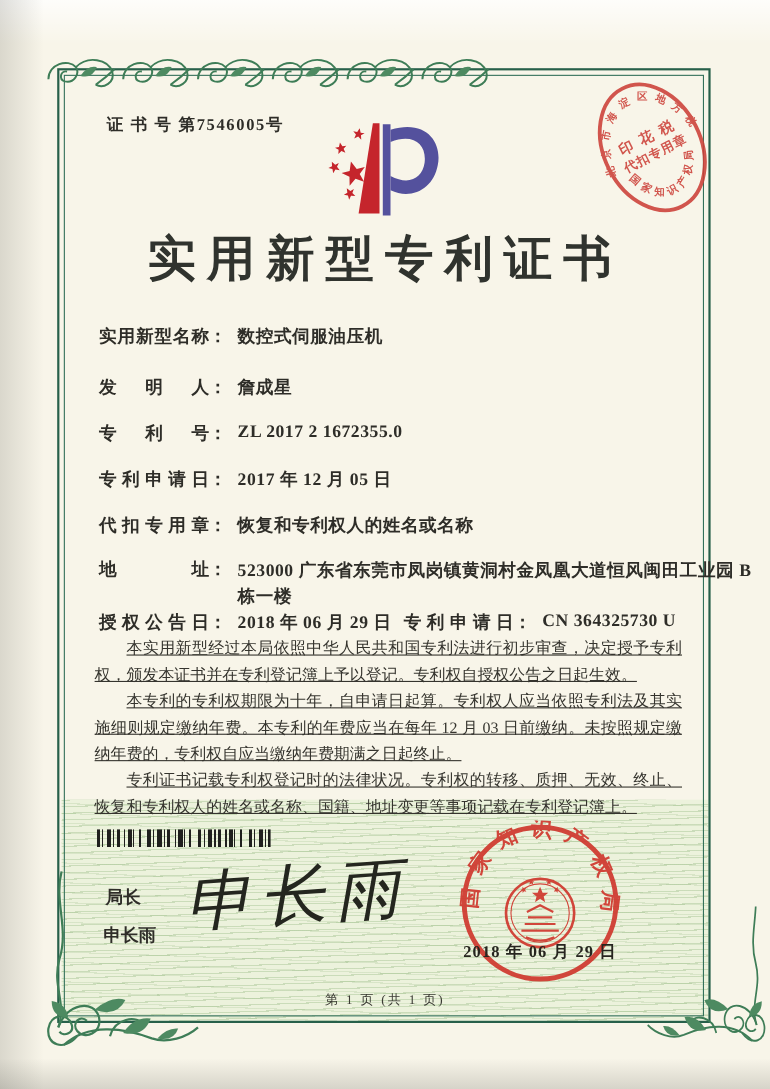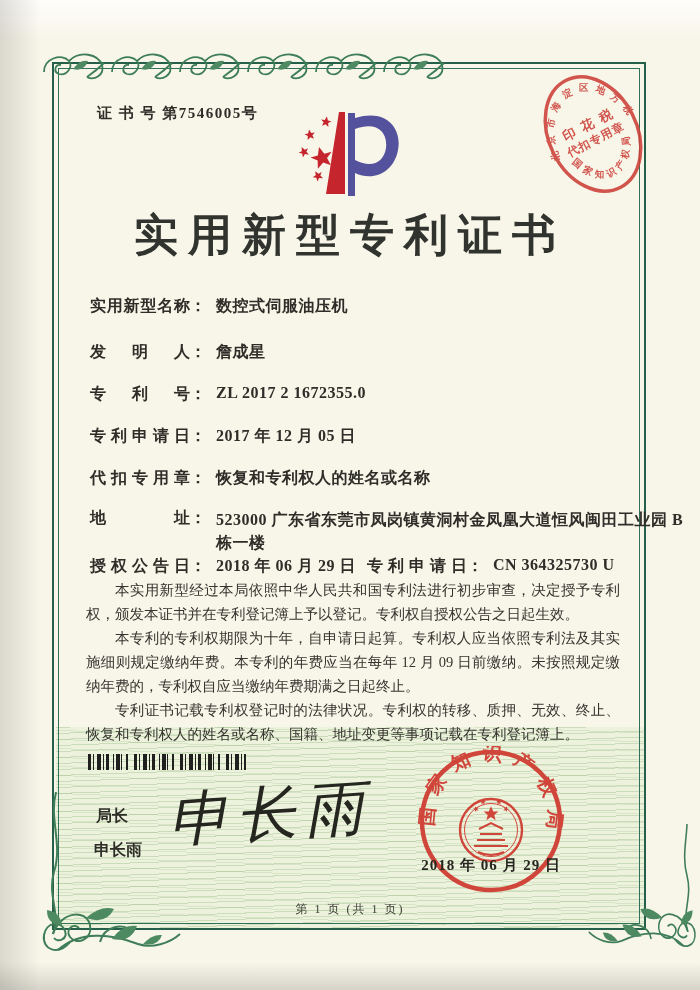--- a/index.html
+++ b/index.html
@@ -27,21 +27,21 @@
   .frame-inner{left:58px;top:68px;width:580px;height:854px;border:1px solid #33705a;z-index:2;}
   
   .cert-no{left:97px;top:104px;font-size:15px;letter-spacing:1.5px;font-weight:600;z-index:4;text-align:center;}
   .title{left:0;top:206px;width:700px;text-align:center;font-size:44px;letter-spacing:10px;font-weight:600;color:#30332e;z-index:4;}
   .field{z-index:4;font-size:16px;font-weight:700;white-space:nowrap;}
   .field .lbl{display:inline-block;width:100px;text-align:justify;text-align-last:justify;vertical-align:top;}
   .field .colon{display:inline-block;vertical-align:top;}
   .field .val{display:inline-block;margin-left:6px;vertical-align:top;letter-spacing:.5px;}
   .field .val.wrap{white-space:normal;width:472px;line-height:23px;}
   .paras{left:86px;top:578px;width:534px;z-index:4;font-size:14.5px;line-height:24px;text-align:justify;color:#35342e;font-weight:500;}
-  .paras p{margin:0;text-indent:2em;}
+  .paras p{margin:0;text-indent:2em;text-decoration:underline;}
   .barcode{left:88px;top:754px;width:158px;height:16px;z-index:4;
     background:repeating-linear-gradient(90deg,#20201e 0 3px,rgba(0,0,0,0) 3px 5px,#20201e 5px 6px,rgba(0,0,0,0) 6px 9px,#20201e 9px 13px,rgba(0,0,0,0) 13px 15px,#20201e 15px 16px,rgba(0,0,0,0) 16px 18px,#20201e 18px 21px,rgba(0,0,0,0) 21px 25px,#20201e 25px 26px,rgba(0,0,0,0) 26px 28px,#20201e 28px 32px,rgba(0,0,0,0) 32px 33px,#20201e 33px 34px,rgba(0,0,0,0) 34px 38px,#20201e 38px 40px,rgba(0,0,0,0) 40px 46px);}
   .signer-title{left:96px;top:806px;font-size:16px;font-weight:600;z-index:4;text-align:right;}
   .signer-name{left:94px;top:840px;font-size:16px;font-weight:600;z-index:4;}
   .signature{left:168px;top:772px;width:270px;font-size:60px;letter-spacing:8px;color:#24261f;
     font-style:italic;font-weight:500;transform:rotate(-4deg);z-index:5;}
   .seal{left:416px;top:746px;width:150px;height:150px;z-index:5;opacity:.93;}
   .seal-date{left:412px;top:856px;width:158px;text-align:center;font-size:15px;font-weight:700;letter-spacing:1px;color:#26251f;z-index:6;}
   .stamp{left:538px;top:64px;width:110px;height:140px;z-index:4;transform:rotate(-27deg);opacity:.88;}
   .footer{left:20px;top:901px;width:660px;text-align:center;font-size:12px;letter-spacing:2px;z-index:4;color:#3a3a33;}
@@ -149,21 +149,21 @@
   <span class="lbl">授权公告日</span><span class="colon">：</span>
   <span class="val">2018 年 06 月 29 日</span>
 </div>
 <div class="abs field" style="left:367px;top:556px">
   <span class="lbl">专利申请日</span><span class="colon">：</span>
   <span class="val">CN 364325730 U</span>
 </div>
 
 <div class="abs paras">
   <p>本实用新型经过本局依照中华人民共和国专利法进行初步审查，决定授予专利权，颁发本证书并在专利登记簿上予以登记。专利权自授权公告之日起生效。</p>
-  <p>本专利的专利权期限为十年，自申请日起算。专利权人应当依照专利法及其实施细则规定缴纳年费。本专利的年费应当在每年 12 月 09 日前缴纳。未按照规定缴纳年费的，专利权自应当缴纳年费期满之日起终止。</p>
+  <p>本专利的专利权期限为十年，自申请日起算。专利权人应当依照专利法及其实施细则规定缴纳年费。本专利的年费应当在每年 12 月 03 日前缴纳。未按照规定缴纳年费的，专利权自应当缴纳年费期满之日起终止。</p>
   <p>专利证书记载专利权登记时的法律状况。专利权的转移、质押、无效、终止、恢复和专利权人的姓名或名称、国籍、地址变更等事项记载在专利登记簿上。</p>
 </div>
 
 <div class="abs barcode"></div>
 <div class="abs signer-title">局长</div>
 <div class="abs signer-name">申长雨</div>
 <div class="abs signature">申长雨</div>
 
 <svg class="abs seal" viewBox="0 0 150 150" aria-hidden="true">
   <circle cx="75" cy="75" r="69" fill="none" stroke="#d0392f" stroke-width="4.5"></circle>

